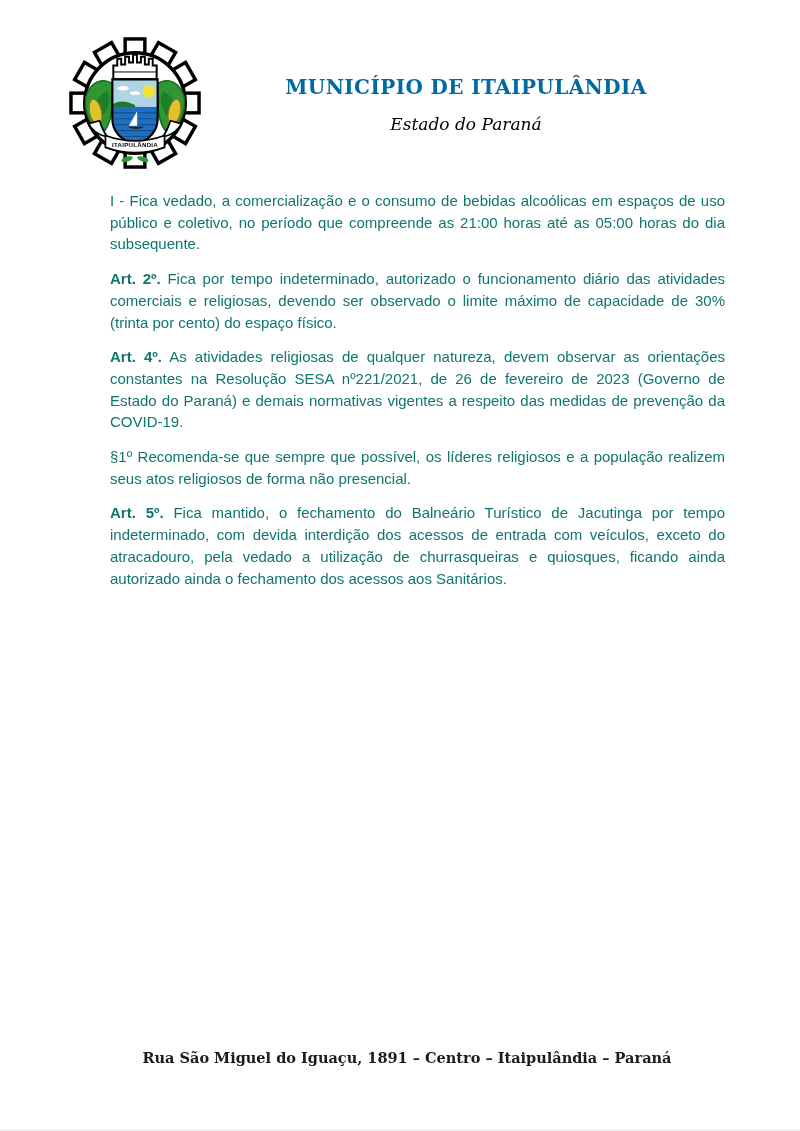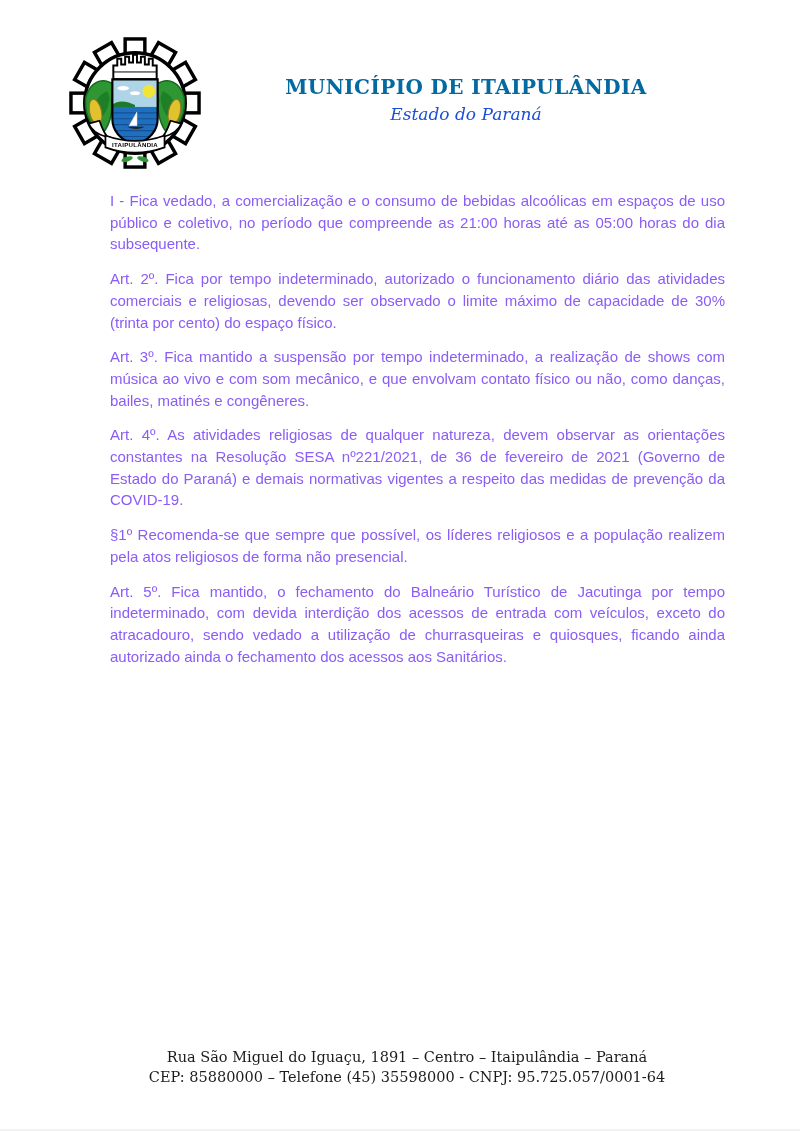--- a/index.html
+++ b/index.html
@@ -9,34 +9,34 @@
   }
   
   .logo { position:absolute; left:55px; top:36px; width:160px; height:134px; }
   .title-block { position:absolute; left:225px; top:76px; width:482px; text-align:center; }
   .doc-title {
     font-family:"DejaVu Serif", serif; font-weight:bold; font-size:20px;
     letter-spacing:0.4px; color:#0369a1; line-height:1.15; white-space:nowrap;
   }
   .doc-subtitle {
     font-family:"DejaVu Serif", serif; font-style:italic; font-size:17px;
-    color:#1d4ed8; margin-top:5px;
+    color:#000000; margin-top:15px;
   }
   
   .doc-body { position:absolute; left:110px; top:190px; width:615px; }
   .para {
     margin:0 0 13px 0; font-size:15px; line-height:21.7px;
-    text-align:justify; text-justify:inter-word; color:#8b5cf6;
+    text-align:justify; text-justify:inter-word; color:#0f766e;
   }
-  .para b { font-weight:normal; }
+  .para b { font-weight:bold; }
   
   .doc-footer {
     position:absolute; left:0; top:1048px; width:800px; box-sizing:border-box;
     padding-left:14px; text-align:center;
-    font-family:"DejaVu Serif", serif; font-size:14.5px; line-height:19.5px; color:#1c1c1c;
+    font-family:"DejaVu Serif", serif; font-size:14.5px; line-height:19.5px; color:#1c1c1c;font-weight:bold;
   }
   .scan-edge { position:absolute; left:0; top:1129px; width:800px; height:2px; background:#f2f2f2; }
 </style>
 </head>
 <body>
 
 <div class="page">
 
   <svg class="logo" viewBox="0 0 160 136" aria-hidden="true">
 
@@ -115,25 +115,23 @@
   </svg>
 
   <div class="title-block">
     <div class="doc-title">MUNICÍPIO DE ITAIPULÂNDIA</div>
     <div class="doc-subtitle">Estado do Paraná</div>
   </div>
 
   <div class="doc-body">
     <p class="para"><b></b><span>I - Fica vedado, a comercialização e o consumo de bebidas alcoólicas em espaços de uso público e coletivo, no período que compreende as 21:00 horas até as 05:00 horas do dia subsequente.</span></p>
     <p class="para"><b>Art. 2º.</b><span> Fica por tempo indeterminado, autorizado o funcionamento diário das atividades comerciais e religiosas, devendo ser observado o limite máximo de capacidade de 30% (trinta por cento) do espaço físico.</span></p>
-    <p class="para"><b>Art. 3º.</b><span> Fica mantido a suspensão por tempo indeterminado, a realização de shows com música ao vivo e com som mecânico, e que envolvam contato físico ou não, como danças, bailes, matinés e congêneres.</span></p>
-    <p class="para"><b>Art. 4º.</b><span> As atividades religiosas de qualquer natureza, devem observar as orientações constantes na Resolução SESA nº221/2021, de 36 de fevereiro de 2021 (Governo de Estado do Paraná) e demais normativas vigentes a respeito das medidas de prevenção da COVID-19.</span></p>
-    <p class="para"><b></b><span>§1º Recomenda-se que sempre que possível, os líderes religiosos e a população realizem pela atos religiosos de forma não presencial.</span></p>
-    <p class="para"><b>Art. 5º.</b><span> Fica mantido, o fechamento do Balneário Turístico de Jacutinga por tempo indeterminado, com devida interdição dos acessos de entrada com veículos, exceto do atracadouro, sendo vedado a utilização de churrasqueiras e quiosques, ficando ainda autorizado ainda o fechamento dos acessos aos Sanitários.</span></p>
+    <p class="para"><b>Art. 4º.</b><span> As atividades religiosas de qualquer natureza, devem observar as orientações constantes na Resolução SESA nº221/2021, de 26 de fevereiro de 2023 (Governo de Estado do Paraná) e demais normativas vigentes a respeito das medidas de prevenção da COVID-19.</span></p>
+    <p class="para"><b></b><span>§1º Recomenda-se que sempre que possível, os líderes religiosos e a população realizem seus atos religiosos de forma não presencial.</span></p>
+    <p class="para"><b>Art. 5º.</b><span> Fica mantido, o fechamento do Balneário Turístico de Jacutinga por tempo indeterminado, com devida interdição dos acessos de entrada com veículos, exceto do atracadouro, pela vedado a utilização de churrasqueiras e quiosques, ficando ainda autorizado ainda o fechamento dos acessos aos Sanitários.</span></p>
   </div>
 
   <div class="doc-footer">
     <div>Rua São Miguel do Iguaçu, 1891 – Centro – Itaipulândia – Paraná</div>
-    <div>CEP: 85880000 – Telefone (45) 35598000 - CNPJ: 95.725.057/0001-64</div>
   </div>
 
   <div class="scan-edge"></div>
 </div>
 
 </body></html>

